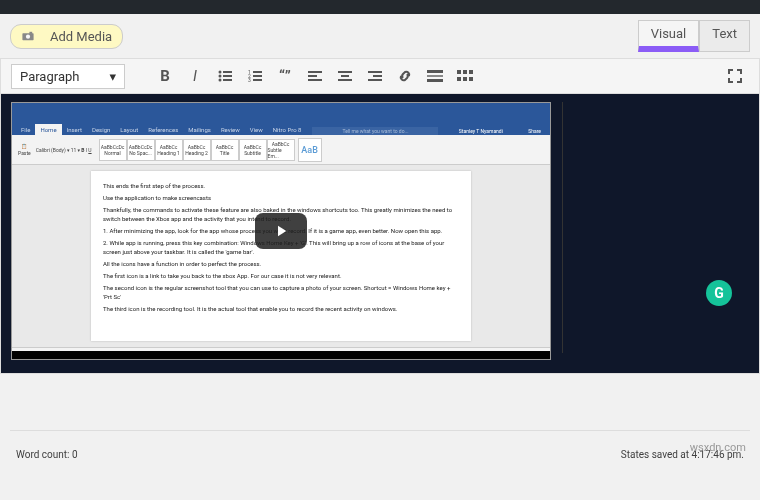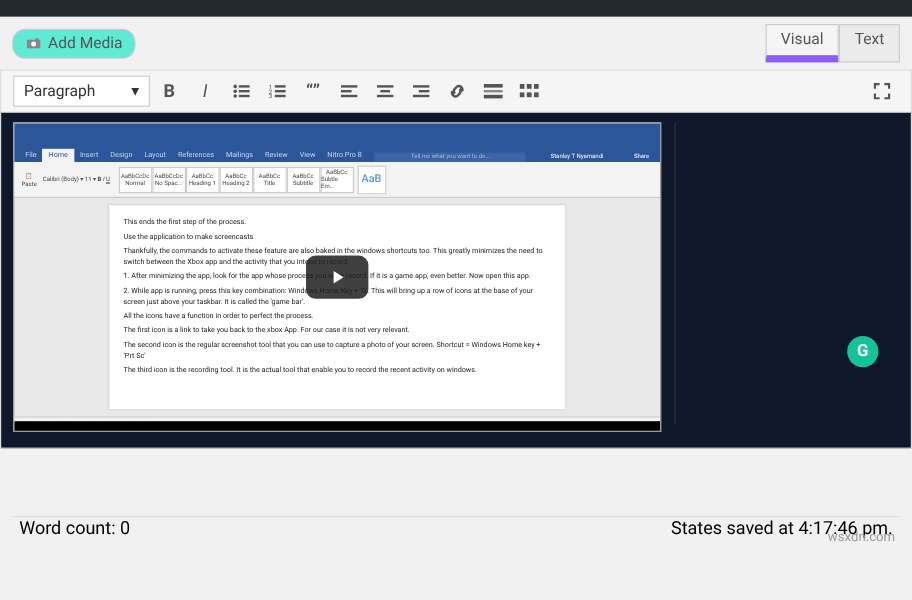--- a/index.html
+++ b/index.html
@@ -1,45 +1,45 @@
 <!DOCTYPE html>
 <html><head>
 <meta charset="utf-8">
 <style>
 *{box-sizing:border-box;margin:0;padding:0;font-family:-apple-system,BlinkMacSystemFont,"Segoe UI",Roboto,sans-serif}
 body{width:760px;height:500px;background:#f1f1f1;overflow:hidden;position:relative}
 .top-dark{height:14px;background:#23282d}
 .toolbar-row{display:flex;align-items:center;padding:6px 10px;gap:8px;background:#f1f1f1}
-.add-media{display:flex;align-items:center;gap:5px;background:#5eead4;border:1px solid #ccc;border-radius:11px;padding:4px 10px;font-size:13px;color:#555;cursor:pointer}
+.add-media{display:flex;align-items:center;gap:15px;background:#fef9c3;border:1px solid #ccc;border-radius:11px;padding:4px 10px;font-size:13px;color:#555;cursor:pointer}
 .add-media svg{width:14px;height:14px}
 .tabs{display:flex;margin-left:auto;gap:0}
 .tab{padding:5px 12px;font-size:13px;color:#555;background:#ebebeb;border:1px solid #ccc;cursor:pointer}
 .tab.active{background:#f5f5f5;border-bottom:6px solid #8b5cf6}
 .edit-toolbar{display:flex;align-items:center;padding:3px 10px;background:#f5f5f5;border:1px solid #ddd;gap:2px}
-.format-sel{display:flex;align-items:center;gap:30px;background:#fff;border:1px solid #ccc;padding:4px 8px;font-size:13px;color:#333;margin-right:0}
+.format-sel{display:flex;align-items:center;gap:30px;background:#fff;border:1px solid #ccc;padding:4px 8px;font-size:13px;color:#333;margin-right:24px}
 .ico-btn{width:28px;height:28px;display:flex;align-items:center;justify-content:center;color:#555;cursor:pointer;font-size:15px}
 .spacer{flex:1}
 .editor-area{background:#0f172a;border:1px solid #ddd;border-top:none;padding:8px 10px 8px 10px;height:280px;position:relative}
 .video-embed{width:540px;height:258px;background:#e9e9e9;position:relative;border:1px solid #999}
 .word-ribbon{height:32px;background:#2b579a;display:flex;align-items:flex-end;font-size:6px;color:#fff;padding:0 4px;position:relative}
 .word-tab{padding:2px 5px;color:#c8d4e8}
 .word-tab.act{background:#f3f3f3;color:#2b579a}
 .word-tell{background:#3a64a3;padding:1px 30px;font-size:5px;color:#a9bcd8;margin-left:6px}
 .word-share{margin-left:auto;padding:1px 5px;font-size:5px}
 .word-rib2{height:30px;background:#f3f3f3;border-bottom:1px solid #ccc;display:flex;align-items:center;font-size:5px;color:#444;padding:0 4px;gap:3px}
 .rib-grp{display:flex;flex-direction:column;align-items:center;gap:1px;padding:0 2px}
 .word-page{background:#fff;margin:6px auto 0;width:380px;height:170px;padding:10px 12px;font-size:6px;color:#222;line-height:1.5;box-shadow:0 0 2px rgba(0,0,0,.2)}
 .word-page p{margin-bottom:3px}
 .word-status{position:absolute;bottom:0;left:0;right:0;height:12px;background:#f3f3f3;border-top:1px solid #ccc;display:flex;align-items:center;font-size:5px;color:#555;padding:0 4px}
 .play-btn{position:absolute;top:50%;left:50%;transform:translate(-50%,-50%);width:52px;height:36px;background:rgba(30,30,30,.85);border-radius:8px;display:flex;align-items:center;justify-content:center;cursor:pointer}
 .play-btn svg{width:18px;height:18px;fill:#fff}
 .vid-controls{position:absolute;bottom:0;left:0;right:0;height:8px;background:#000}
 .cursor-bar{position:absolute;right:196px;top:8px;bottom:20px;width:1px;background:#333}
 .grammarly{position:absolute;right:28px;top:280px;width:26px;height:26px;background:#15c39a;border-radius:50%;display:flex;align-items:center;justify-content:center;color:#fff;font-weight:bold;font-size:14px}
-.status-bar{position:absolute;bottom:40px;left:10px;right:10px;height:30px;background:#f1f1f1;border-top:1px solid #ddd;display:flex;align-items:flex-start;padding:0 6px;font-size:15px;color:#000000}
+.status-bar{position:absolute;bottom:40px;left:10px;right:10px;height:30px;background:#f1f1f1;border-top:1px solid #ddd;display:flex;align-items:flex-end;padding:0 6px;font-size:10px;color:#404040}
 .watermark{position:absolute;bottom:46px;right:14px;font-size:11px;color:#999}
 .styles-block{display:flex;gap:0;margin-left:4px}
 .style-bx{width:28px;height:22px;border:1px solid #ccc;background:#fff;font-size:5px;display:flex;flex-direction:column;align-items:center;justify-content:center;color:#444}
 .aab{width:24px;height:24px;border:1px solid #ccc;background:#fff;font-size:9px;color:#5b9bd5;display:flex;align-items:center;justify-content:center;font-weight:500}
 </style>
 </head>
 <body>
 
 <div class="top-dark"></div>
 

